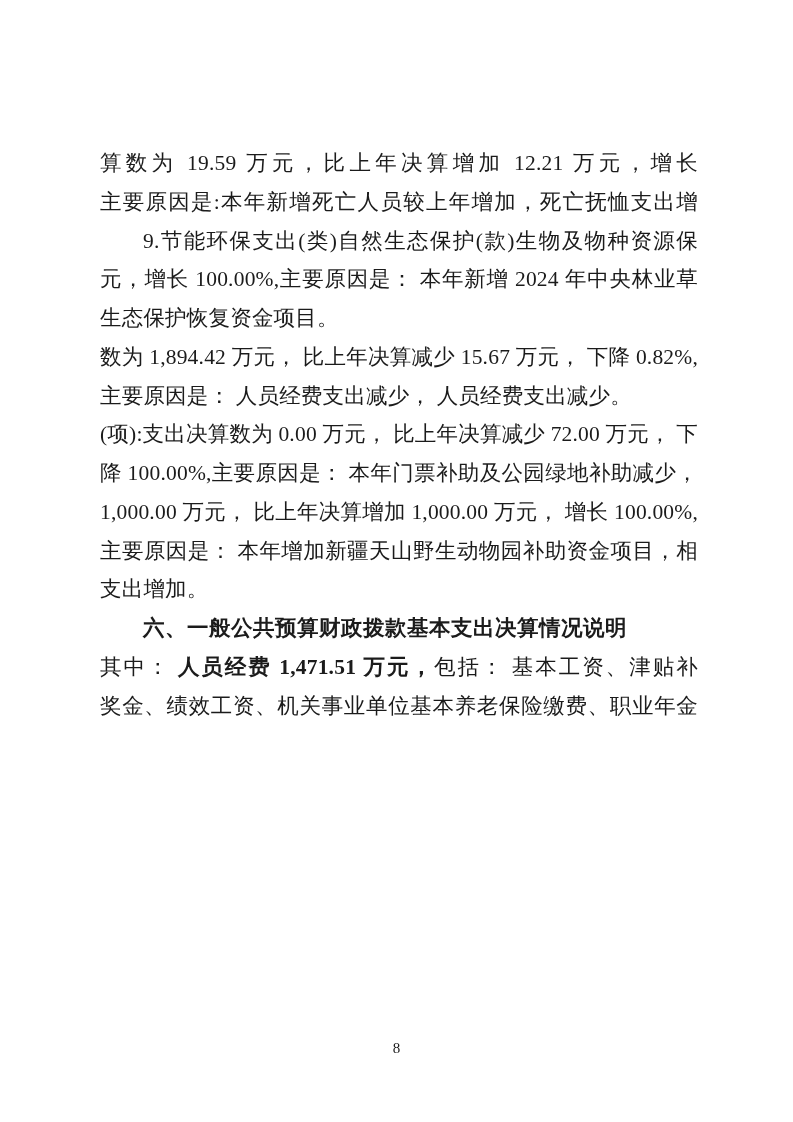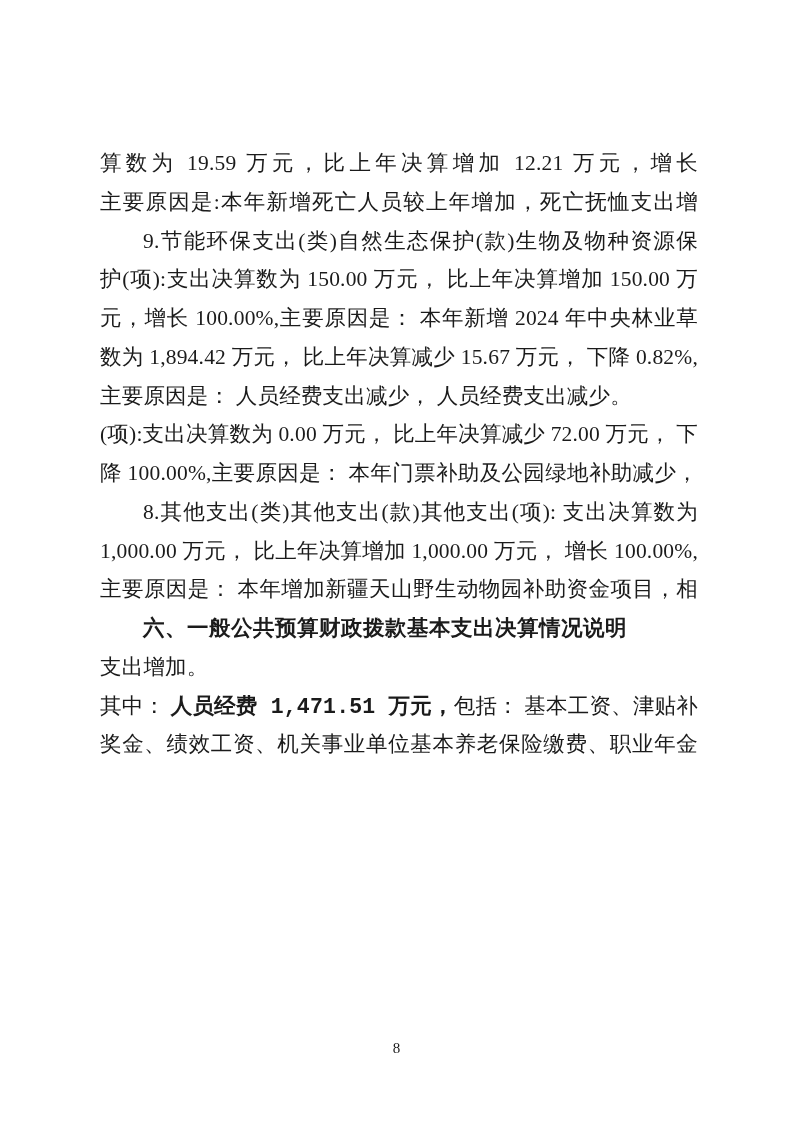--- a/index.html
+++ b/index.html
@@ -36,48 +36,46 @@
   }
   .indent {
     text-indent: 2em;
   }
   .head {
     font-weight: bold;
     letter-spacing: 0.5px;
   }
   .b {
     font-weight: bold;
-    font-family: Liberation Mono, monospace;
   }
   .pageno {
     position: absolute;
     top: 1038px;
     left: 0;
     width: 100%;
     text-align: center;
     font-size: 15px;
     line-height: 20px;
   }
 </style>
 </head>
 <body>
 
 <div class="page">
   <div class="doc-body">
     <div class="ln full">算数为 19.59 万元，比上年决算增加 12.21 万元，增长 165.45%,</div>
     <div class="ln full">主要原因是:本年新增死亡人员较上年增加，死亡抚恤支出增加。</div>
     <div class="ln full indent">9.节能环保支出(类)自然生态保护(款)生物及物种资源保</div>
-    <div class="ln full">护(项):支出决算数为 150.00 万元， 比上年决算增加 150.00 万</div>
     <div class="ln full">元，增长 100.00%,主要原因是： 本年新增 2024 年中央林业草原</div>
+    <div class="ln">生态保护恢复资金项目。</div>
     <div class="ln full">数为 1,894.42 万元， 比上年决算减少 15.67 万元， 下降 0.82%,</div>
     <div class="ln">主要原因是： 人员经费支出减少， 人员经费支出减少。</div>
     <div class="ln full">(项):支出决算数为 0.00 万元， 比上年决算减少 72.00 万元， 下</div>
     <div class="ln full">降 100.00%,主要原因是： 本年门票补助及公园绿地补助减少，</div>
-    <div class="ln full indent">8.其他支出(类)其他支出(款)其他支出(项): 支出决算数为</div>
     <div class="ln full">1,000.00 万元， 比上年决算增加 1,000.00 万元， 增长 100.00%,</div>
     <div class="ln full">主要原因是： 本年增加新疆天山野生动物园补助资金项目，相应</div>
+    <div class="ln">支出增加。</div>
     <div class="ln indent head">六、一般公共预算财政拨款基本支出决算情况说明</div>
-    <div class="ln">支出增加。</div>
     <div class="ln full"><span>其中： </span><span class="b">人员经费 1,471.51 万元，</span><span>包括： 基本工资、津贴补贴、</span></div>
     <div class="ln full">奖金、绩效工资、机关事业单位基本养老保险缴费、职业年金缴</div>
   </div>
   <div class="pageno">8</div>
 </div>
 
 </body></html>

